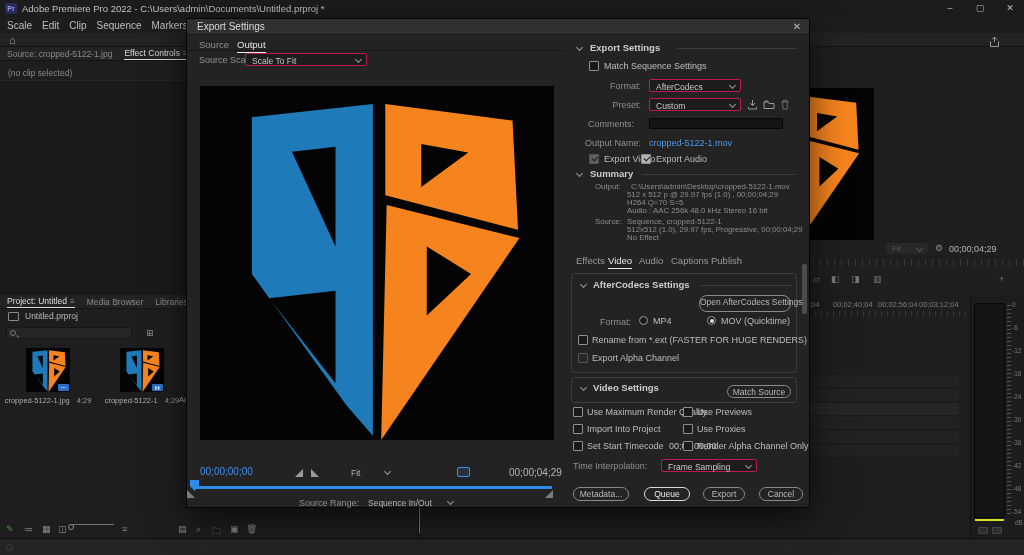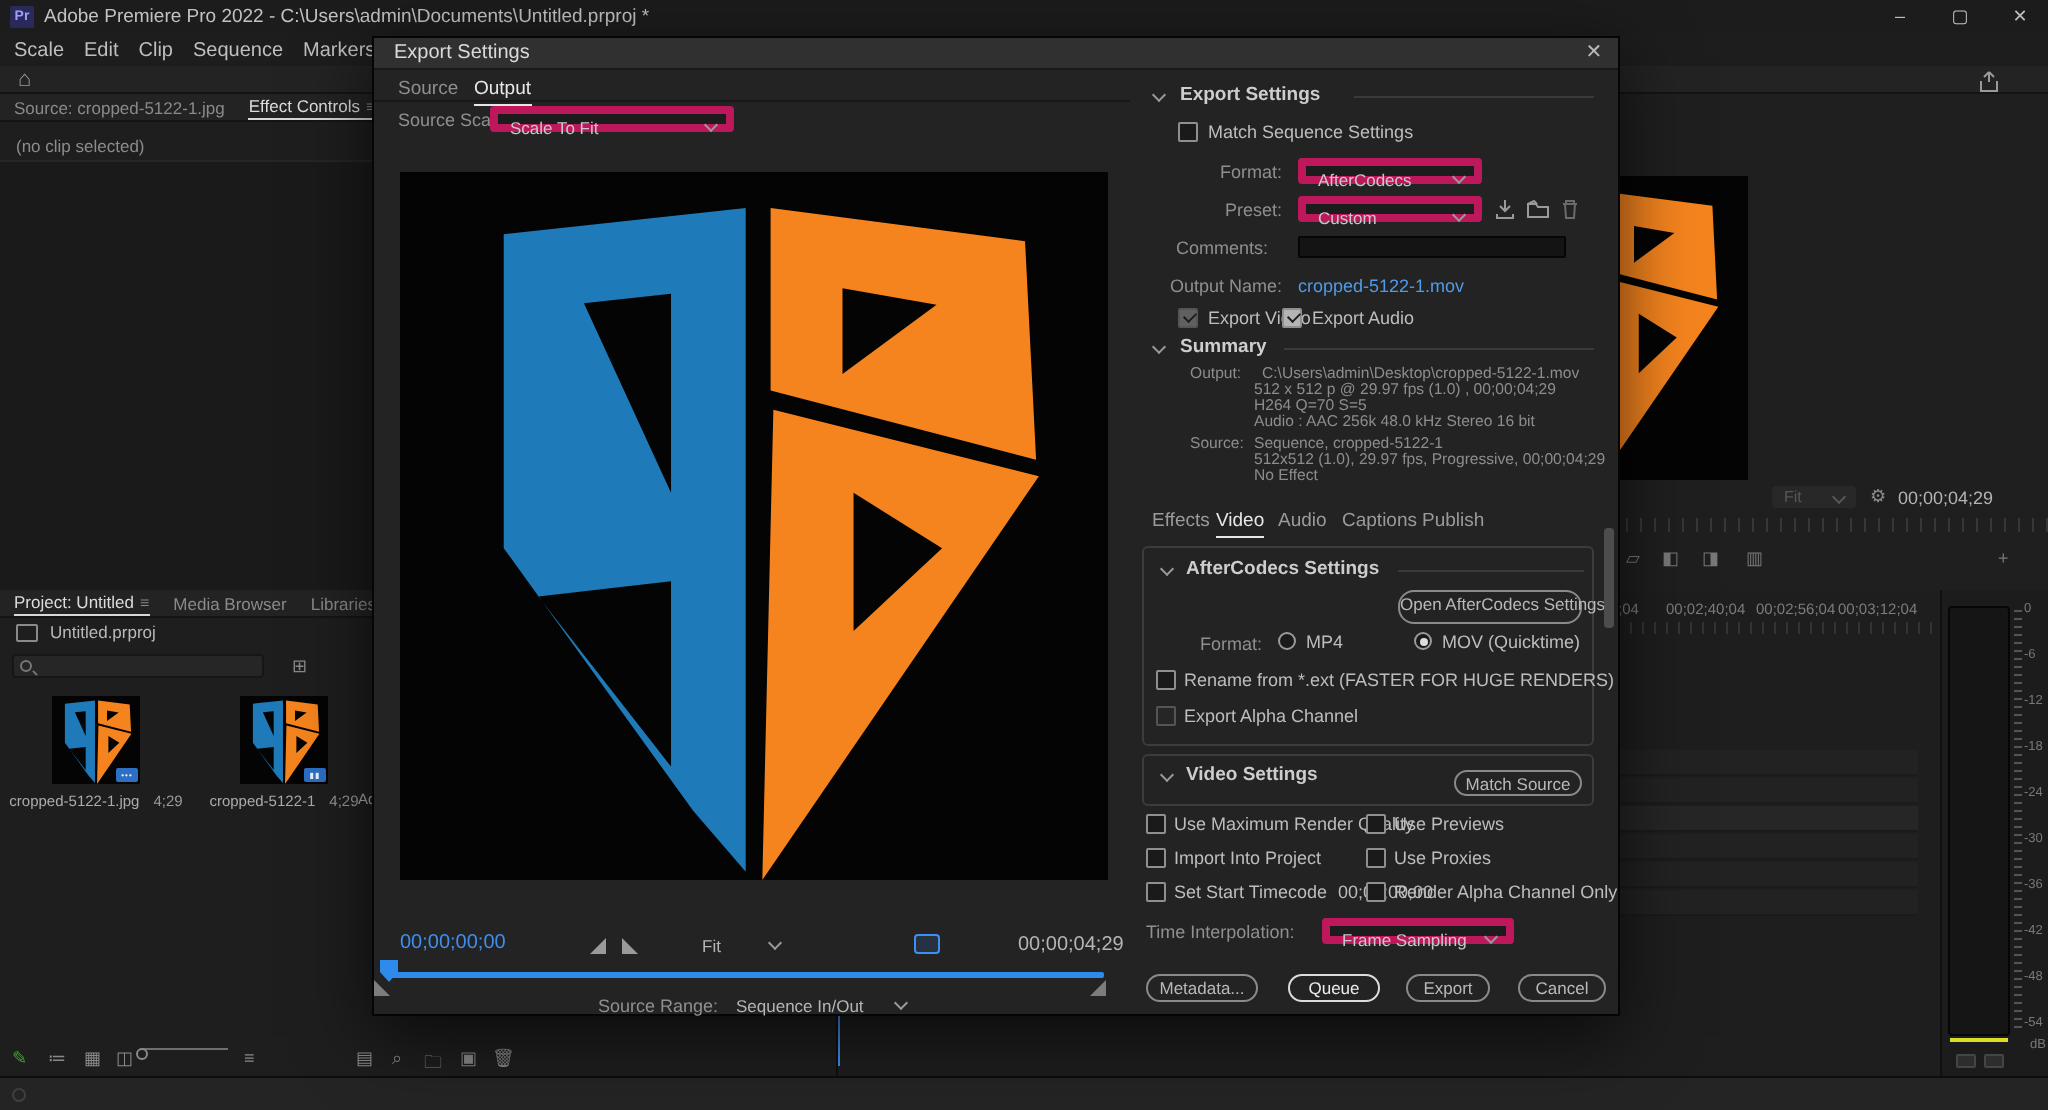--- a/index.html
+++ b/index.html
@@ -77,21 +77,21 @@
   #dialog { left:186px; top:18px; width:624px; height:490px; background:#232323; border:1px solid #050505; box-shadow:0 10px 34px rgba(0,0,0,.65); z-index:10; }
   #dlg-titlebar { left:0; top:0; width:622px; height:16px; background:#303030; border-bottom:1px solid #191919; }
   #dlg-title { left:10px; top:2px; font-size:10px; color:#dadada; }
   #dlg-close { left:604px; top:2px; width:12px; height:12px; font-size:10px; color:#b9b9b9; text-align:center; line-height:12px; }
   .dtab { top:20px; font-size:9.5px; color:#8f8f8f; }
   .dtab.active { color:#e6e6e6; border-bottom:1px solid #e6e6e6; padding-bottom:2px; }
   #dlg-tabline { left:0; top:31px; width:378px; height:1px; background:#181818; }
   #scaling-label { left:12px; top:36px; font-size:9px; color:#8f8f8f; }
   #scaling-dd { left:58px; top:34px; width:122px; height:13px; }
 
-  .dd { position:absolute; background:#1c1c1c; border:4px solid #be185d; border-radius:2px; font-size:8.5px; color:#c8c8c8; }
+  .dd { position:absolute; background:#1c1c1c; border:1px solid #be185d; border-radius:2px; font-size:8.5px; color:#c8c8c8; }
   .dd .val { position:absolute; left:6px; top:2px; white-space:nowrap; }
   .chev { position:absolute; width:5px; height:5px; border-right:1px solid #9a9a9a; border-bottom:1px solid #9a9a9a; transform:rotate(45deg); }
   .dd .chev { right:5px; top:3px; }
 
   #preview { left:13px; top:67px; width:354px; height:354px; background:#000; }
   #pv-tc { left:13px; top:447px; font-size:10px; color:#3f8ff0; }
   .tri-in { left:108px; top:450px; width:0; height:0; border-bottom:8px solid #9a9a9a; border-left:8px solid transparent; }
   .tri-out { left:124px; top:450px; width:0; height:0; border-bottom:8px solid #9a9a9a; border-right:8px solid transparent; }
   #pv-fit-dd { left:158px; top:447px; width:50px; height:13px; background:none; border:none; }
   #crop-icon { left:270px; top:448px; width:13px; height:10px; border:1px solid #3f8ff0; border-radius:2px; background:rgba(63,143,240,.15); }

